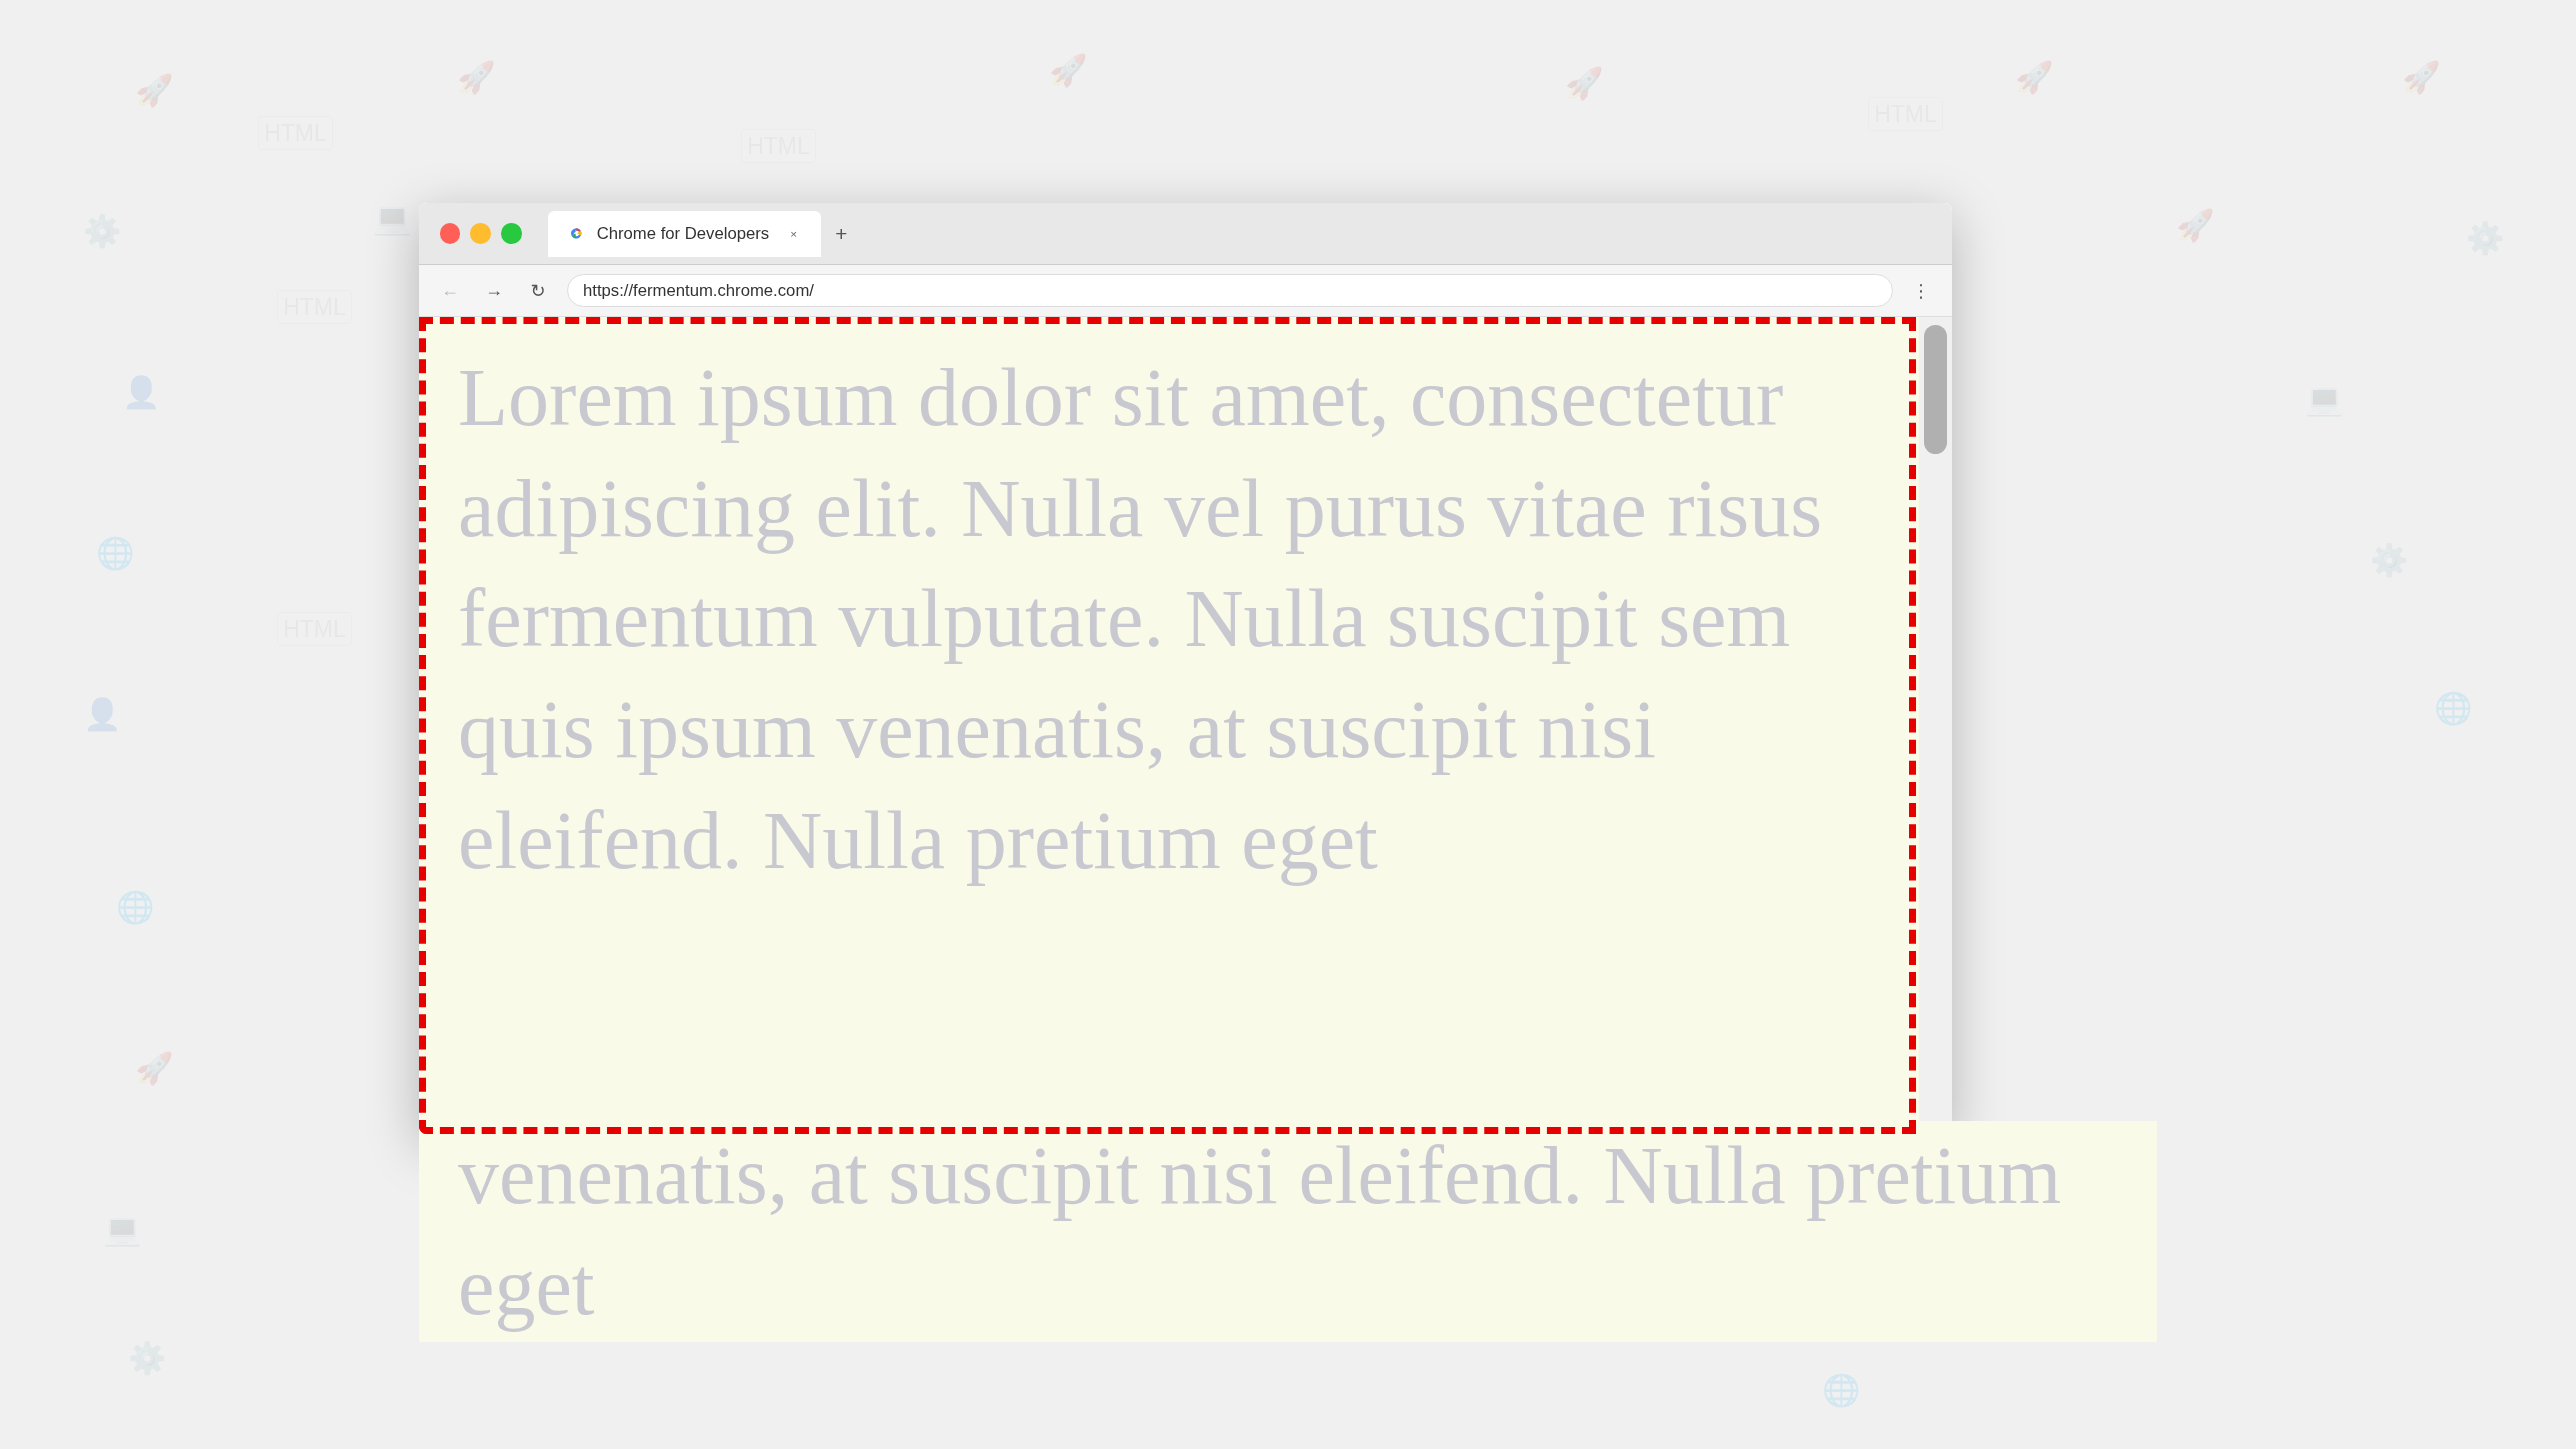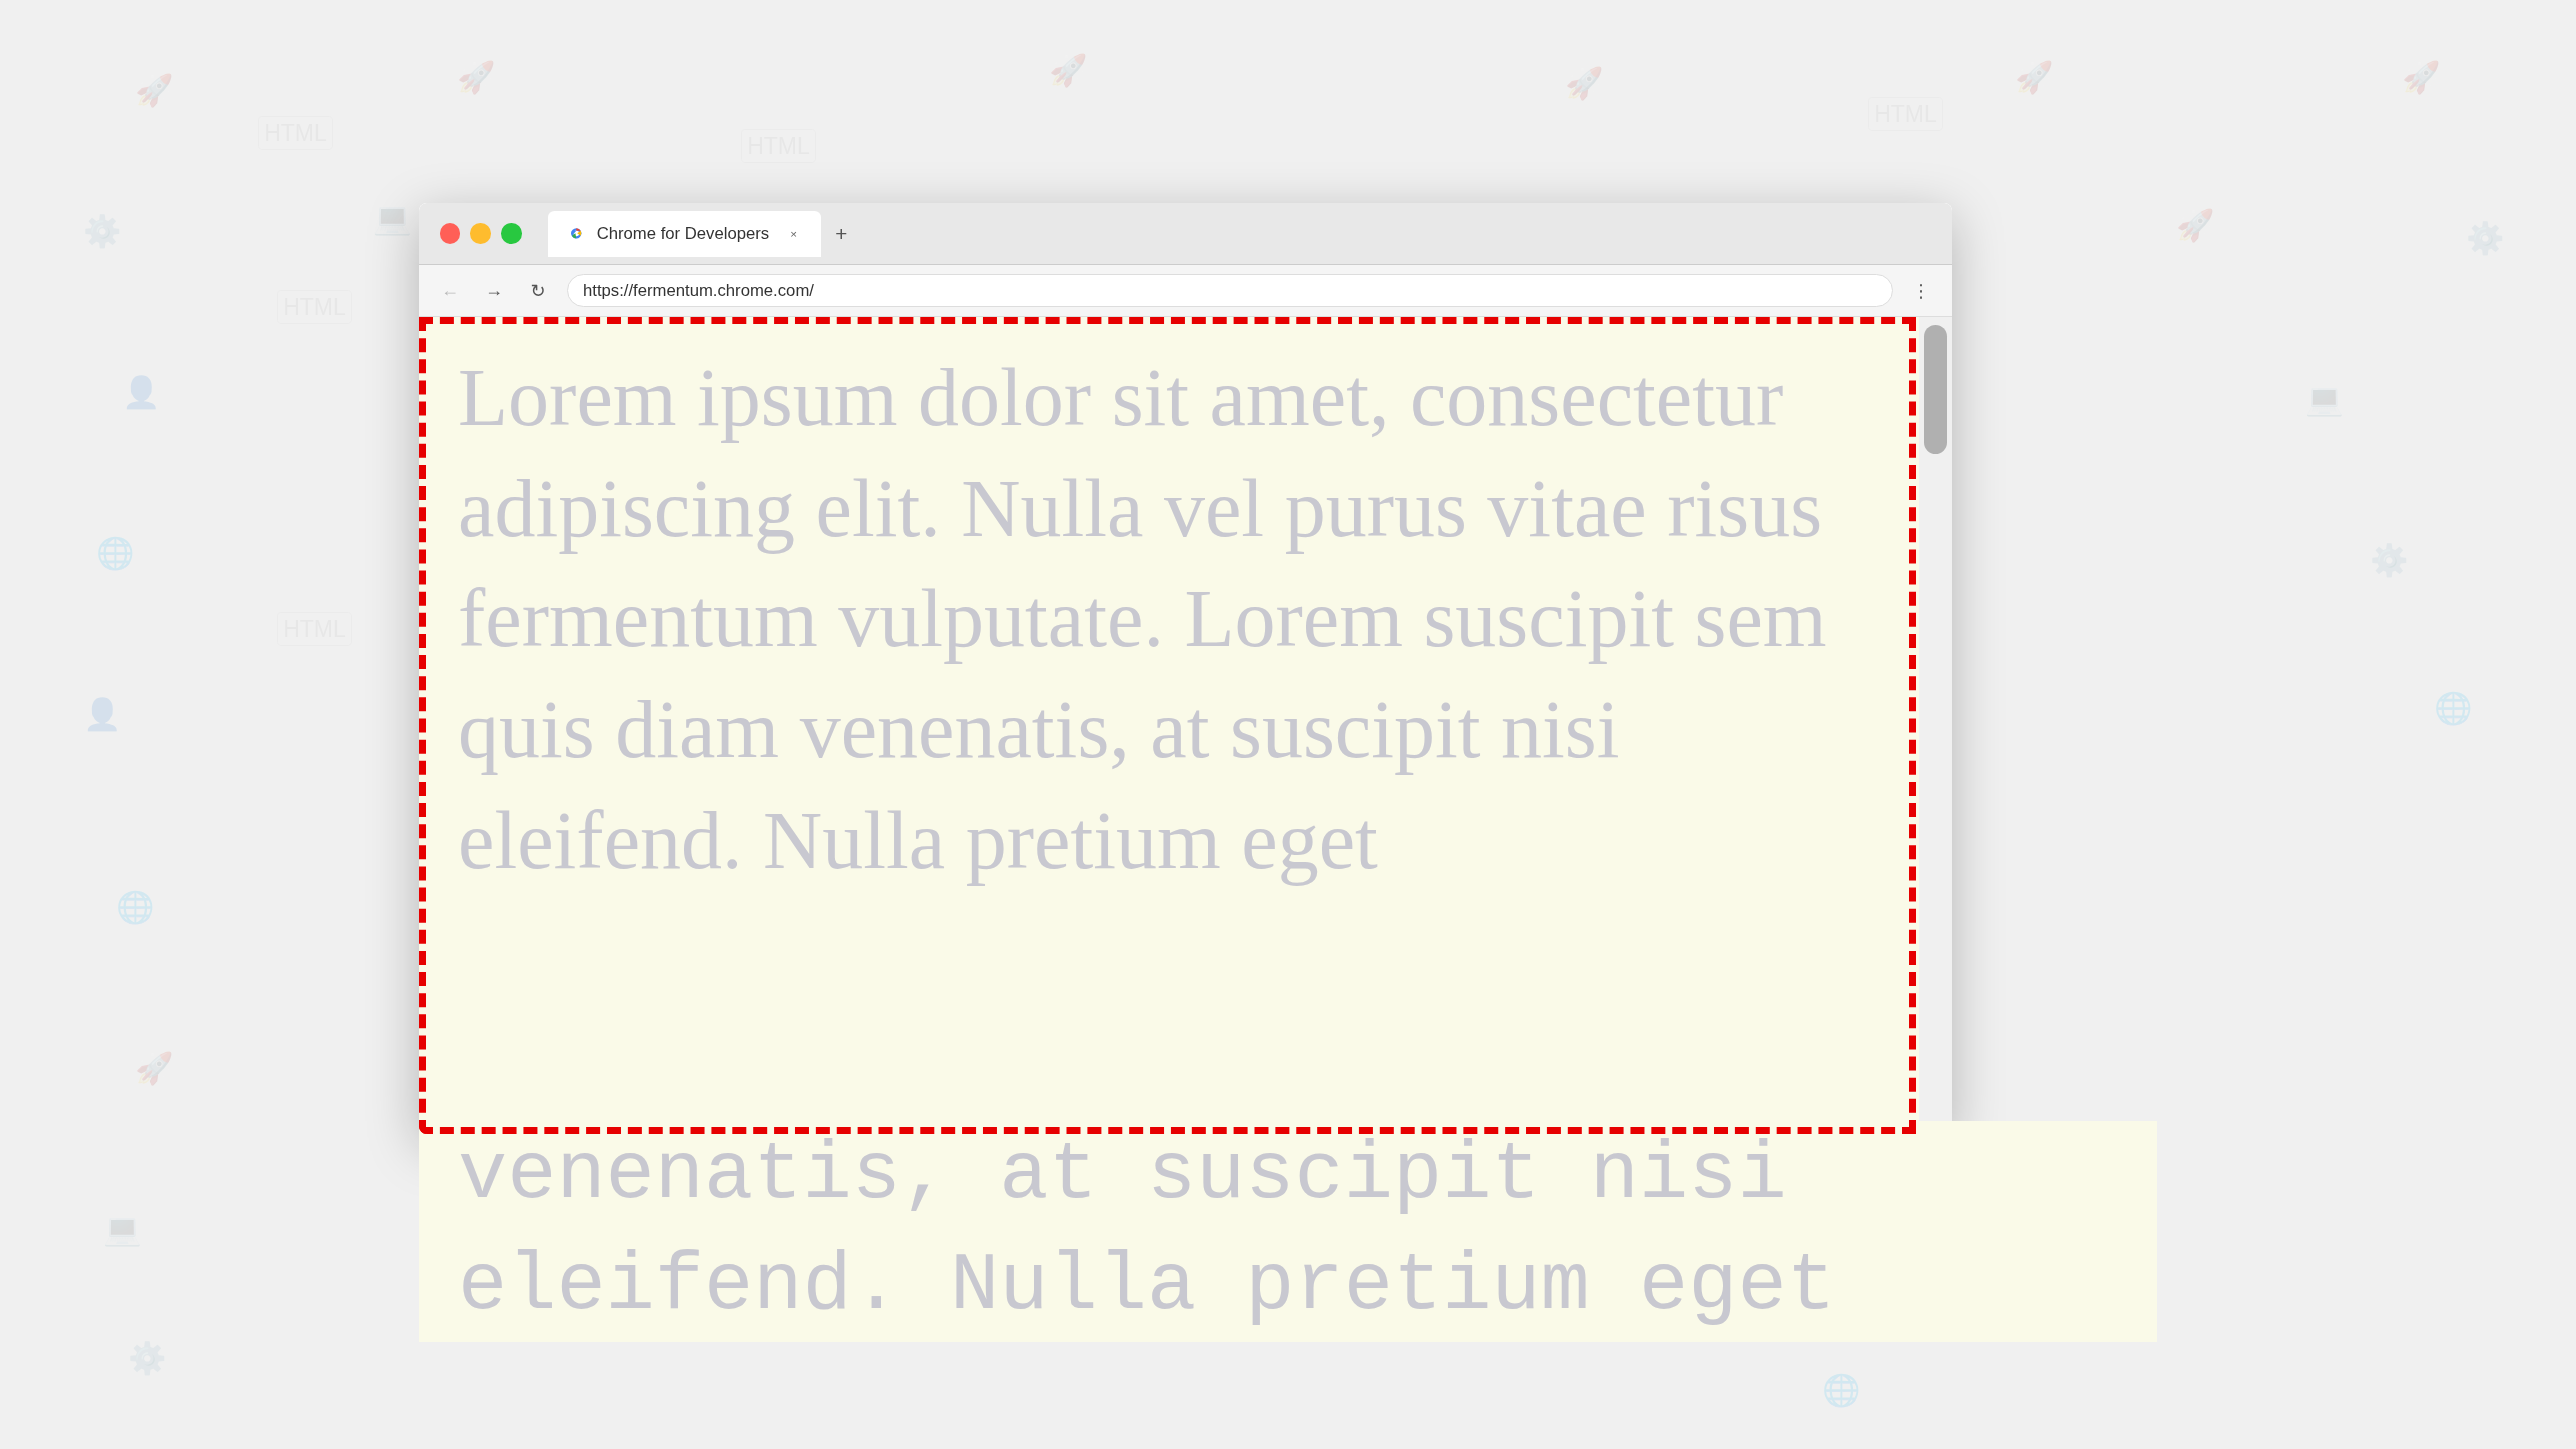--- a/index.html
+++ b/index.html
@@ -333,27 +333,27 @@
     <div class="menu-btn">
       <span>⋮</span>
     </div>
   </div>
 
   <div class="page-content">
 
     <div class="viewport-border"></div>
 
     <div class="lorem-text">
-      <span>Lorem ipsum dolor sit amet, consectetur adipiscing elit. Nulla vel purus vitae risus fermentum vulputate. Lorem suscipit sem quis diam venenatis, at suscipit nisi eleifend. Nulla pretium eget</span>
+      <span>Lorem ipsum dolor sit amet, consectetur adipiscing elit. Nulla vel purus vitae risus fermentum vulputate. Nulla suscipit sem quis ipsum venenatis, at suscipit nisi eleifend. Nulla pretium eget</span>
     </div>
 
     <div class="scrollbar-track">
       <div class="scrollbar-thumb"></div>
     </div>
 
   </div>
 
 </div>
 
-<div style="position:absolute;top:1121px;left:419px;right:419px;padding:0 39px;font-size:82px;line-height:1.35;color:#c8c8d0;font-family:Liberation Mono, monospace;background:#fafae8;">
+<div style="position:absolute;top:1121px;left:419px;right:419px;padding:0 39px;font-size:82px;line-height:1.35;color:#c8c8d0;font-family:Liberation Serif, serif;background:#fafae8;">
   <span>venenatis, at suscipit nisi eleifend. Nulla pretium eget</span>
 </div>
 
 
 </body></html>

